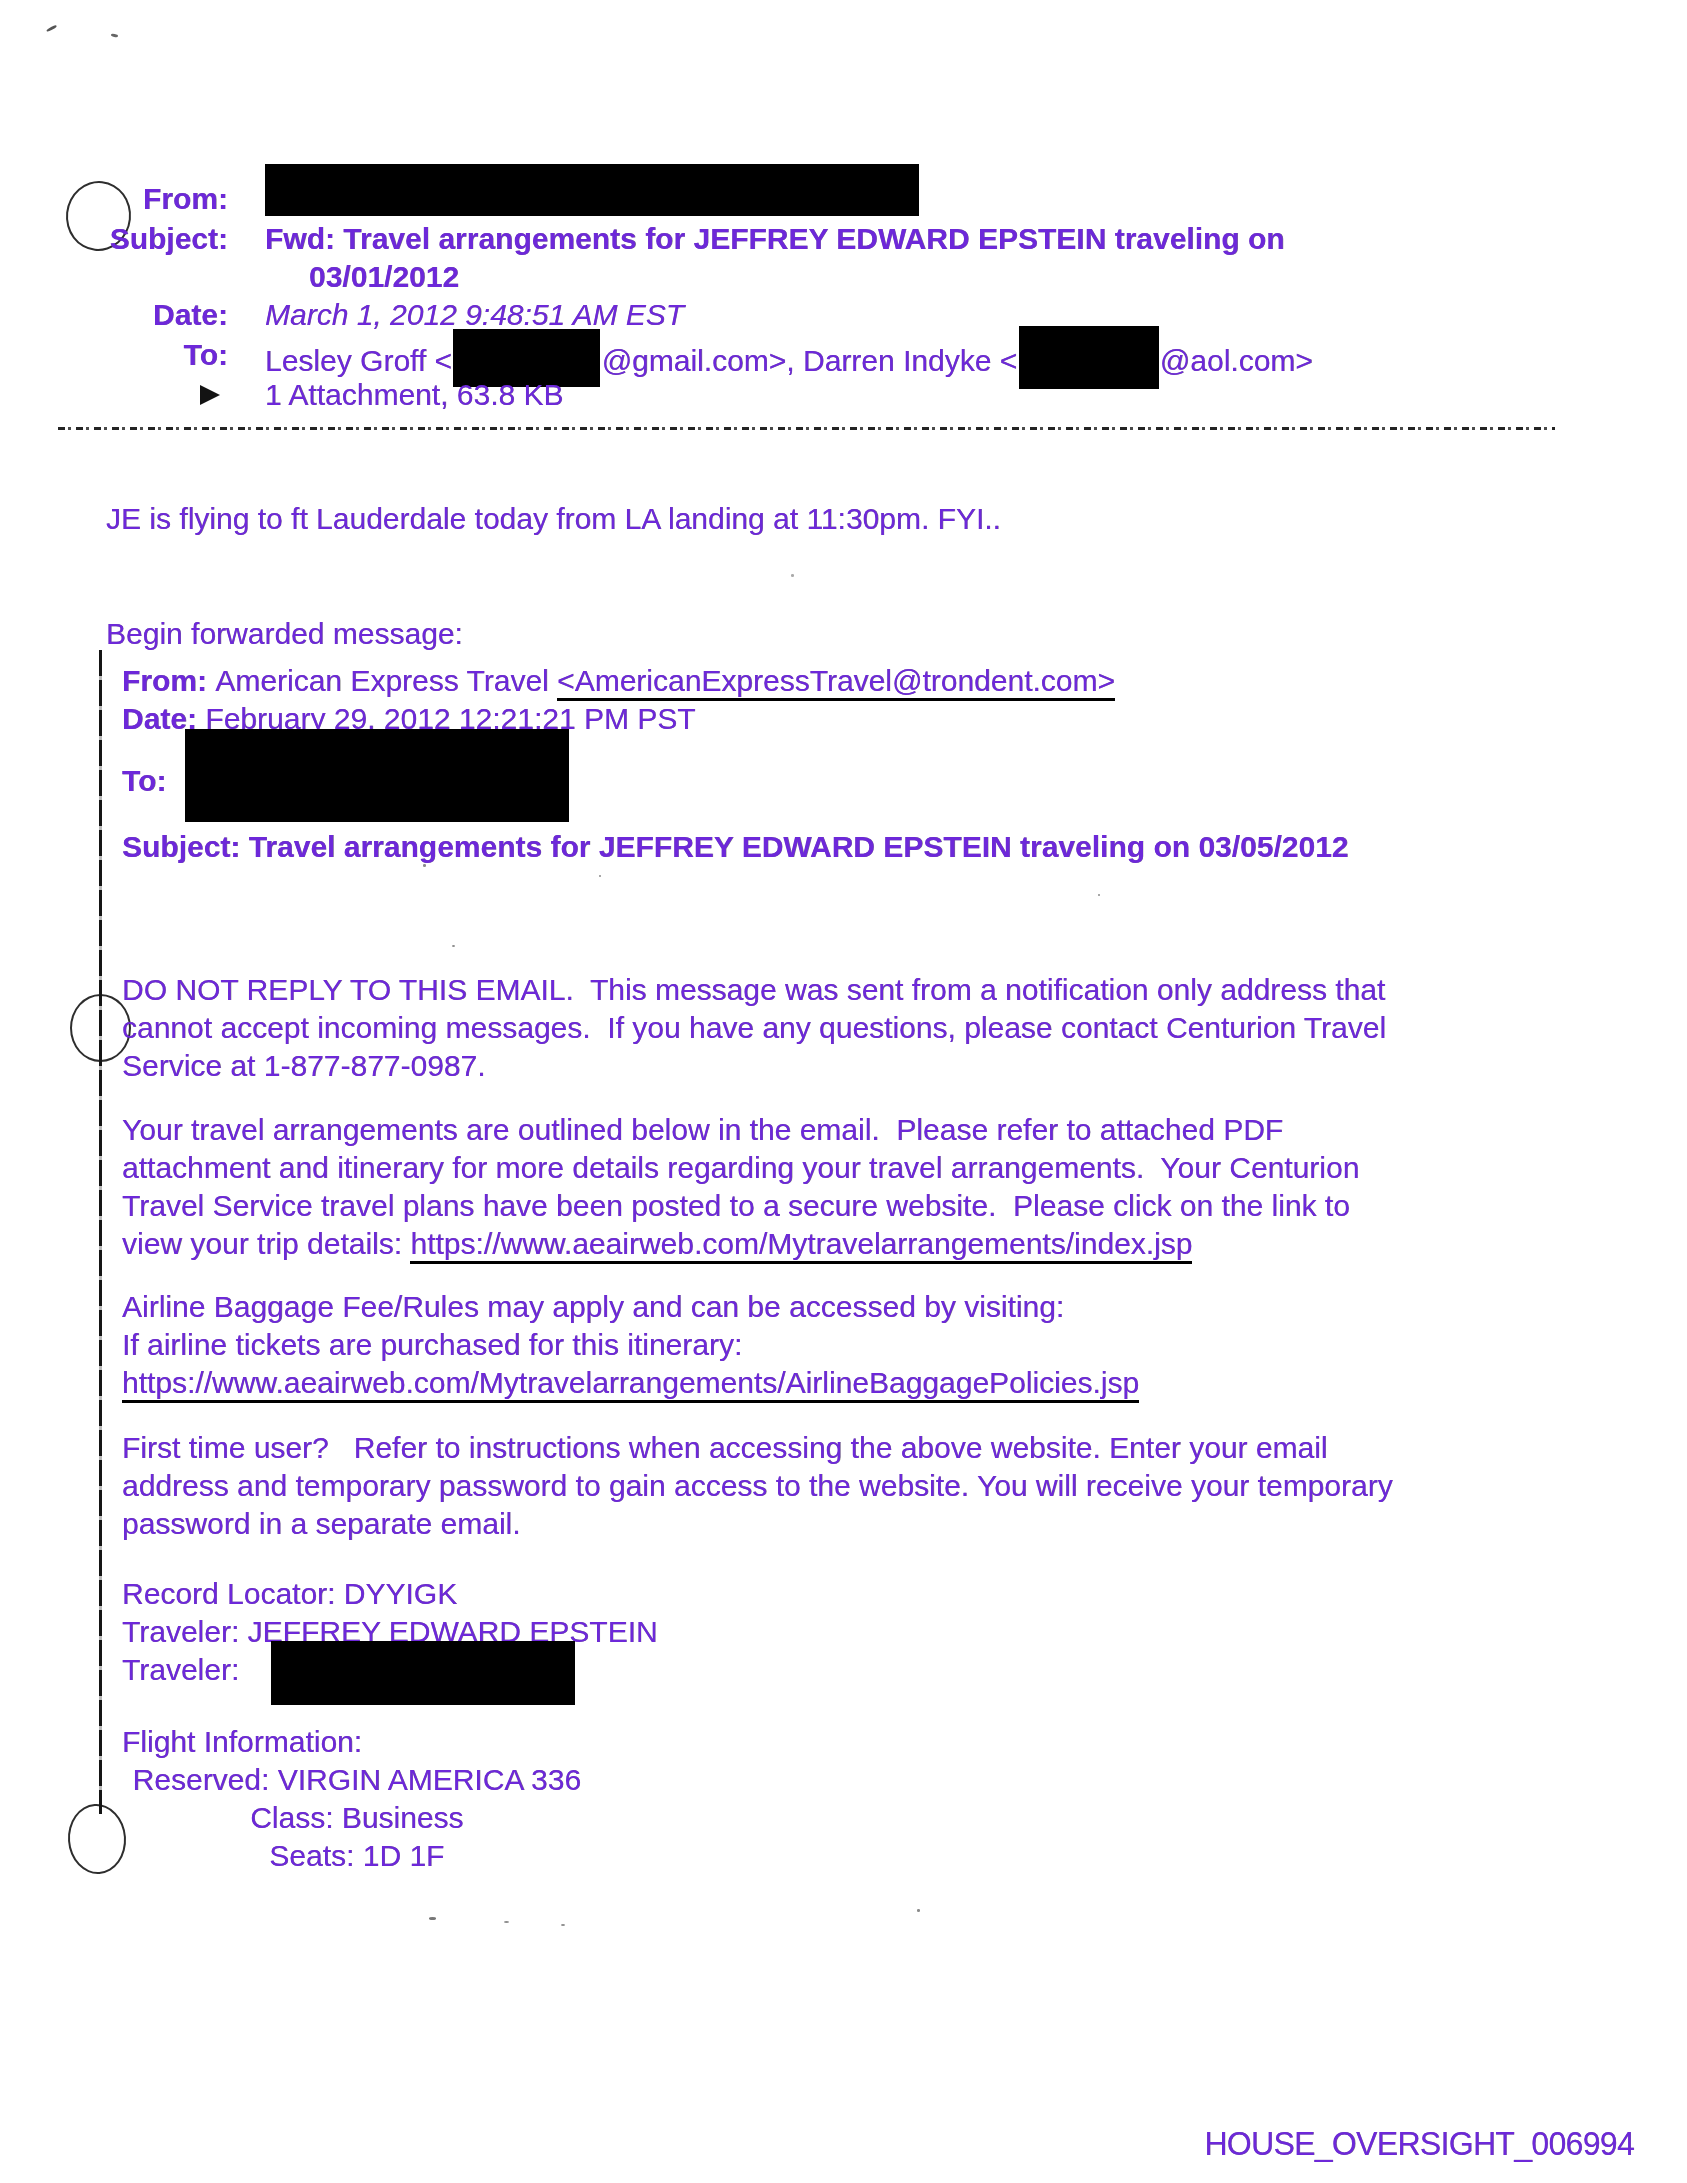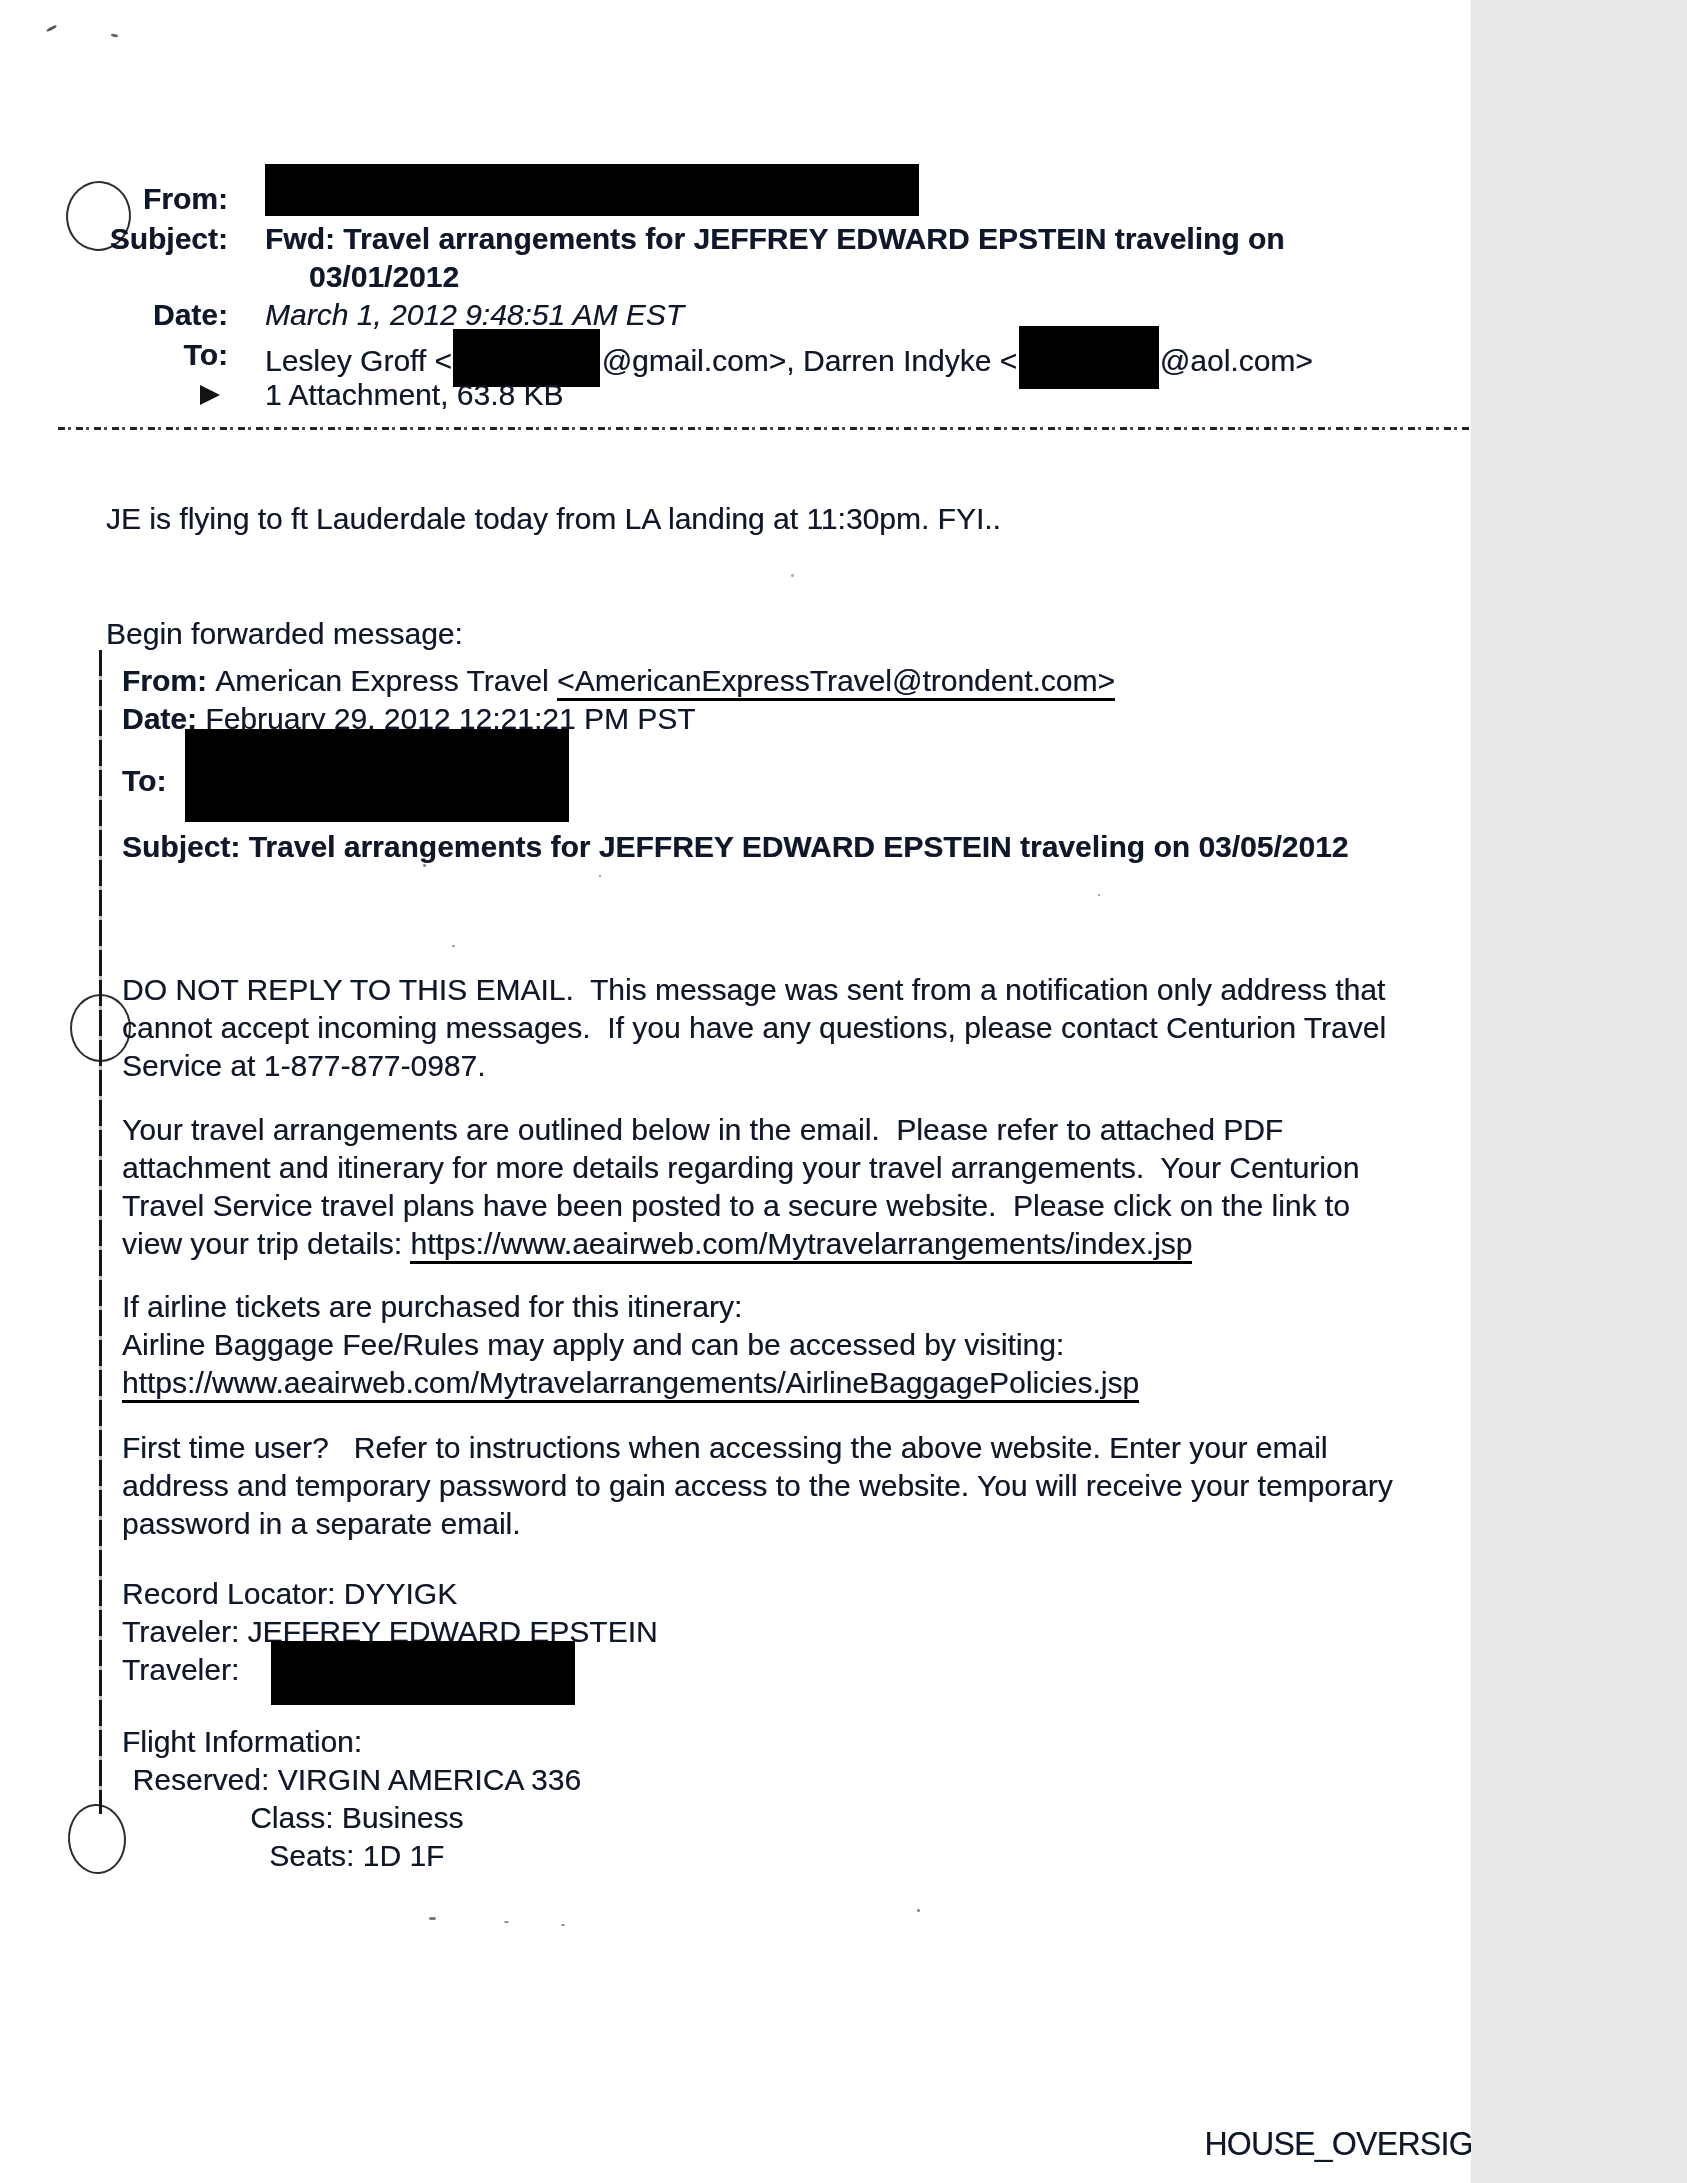--- a/index.html
+++ b/index.html
@@ -1,19 +1,19 @@
 <!DOCTYPE html>
 <html style="font-size:10.6px"><head>
 <meta charset="utf-8">
 <style>
   html,body{margin:0;padding:0;background:#e8e8e8;}
   .page{
-    position:relative;width:1471px;height:2183px;background:#ffffff;
+    position:relative;width:1687px;height:2183px;background:#ffffff;
     font-family:"Liberation Sans","DejaVu Sans",sans-serif;
-    font-size:30px;line-height:38px;color:#0f172a;overflow:hidden;
+    font-size:30px;line-height:38px;color:#6d28d9;overflow:hidden;
     text-shadow:0.3px 0.4px 0.4px rgba(0,0,0,0.5);
   }
   .b{font-weight:bold;}
   .line{white-space:pre;}
   .hlabel{position:absolute;left:56px;width:172px;text-align:right;font-weight:bold;}
   .hval{position:absolute;left:265px;white-space:pre;}
   .redact{position:absolute;background:#000;}
   .link{border-bottom:3.3px solid #000;padding-bottom:0.7px;text-align:center;}
   .hole{position:absolute;border:2.6px solid #2e2e2e;border-radius:50%;background:transparent;}
   .qbar{position:absolute;left:99px;top:650px;width:2.6px;height:1164px;
@@ -131,22 +131,22 @@
   </div>
 
   <div class="p2">
     <div class="line">Your travel arrangements are outlined below in the email.  Please refer to attached PDF</div>
     <div class="line">attachment and itinerary for more details regarding your travel arrangements.  Your Centurion</div>
     <div class="line">Travel Service travel plans have been posted to a secure website.  Please click on the link to</div>
     <div class="line"><span>view your trip details: </span><span class="link">https://www.aeairweb.com/Mytravelarrangements/index.jsp</span></div>
   </div>
 
   <div class="p3">
+    <div class="line">Airline Baggage Fee/Rules may apply and can be accessed by visiting:</div>
     <div class="line">If airline tickets are purchased for this itinerary:</div>
-    <div class="line">Airline Baggage Fee/Rules may apply and can be accessed by visiting:</div>
     <div class="line"><span class="link">https://www.aeairweb.com/Mytravelarrangements/AirlineBaggagePolicies.jsp</span></div>
   </div>
 
   <div class="p4">
     <div class="line">First time user?   Refer to instructions when accessing the above website. Enter your email</div>
     <div class="line">address and temporary password to gain access to the website. You will receive your temporary</div>
     <div class="line">password in a separate email.</div>
   </div>
 
   <div class="rec">

